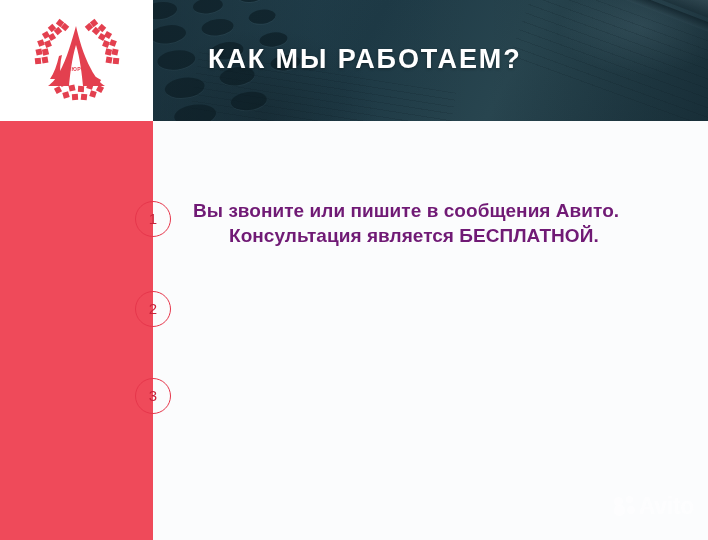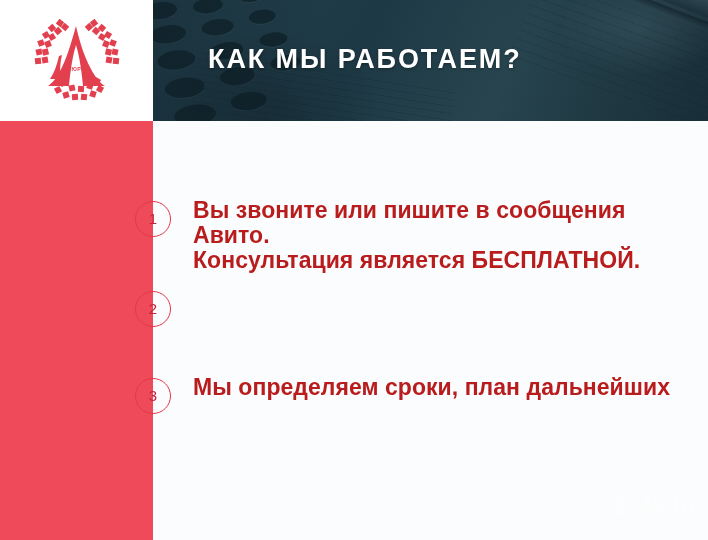--- a/index.html
+++ b/index.html
@@ -189,27 +189,27 @@
     background: transparent;
     color: #c8223a;
     font-size: 15px;
     line-height: 33px;
     text-align: center;
     box-sizing: border-box;
     margin-top: 3px;
   }
   .step-text {
     margin-left: 22px;
-    color: #b91c1c;
-    font-size: 23px;
+    color: #701a75;
+    font-size: 19px;
     font-weight: bold;
     line-height: 25px;
     letter-spacing: 0.05px;
   }
-  .step-text .l2 { display: block; }
+  .step-text .l2 { display: block; margin-left: 36px; }
 
   
   .avito-mark {
     position: absolute;
     right: 14px;
     bottom: 24px;
     display: flex;
     align-items: center;
     opacity: 0.55;
     pointer-events: auto;
@@ -344,21 +344,20 @@
 
     <div class="step step-2">
       <div class="step-badge">2</div>
       <div class="step-text">
       </div>
     </div>
 
     <div class="step step-3">
       <div class="step-badge">3</div>
       <div class="step-text">
-        <span class="l1">Мы определяем сроки, план дальнейших</span>
       </div>
     </div>
 
   </div>
 
   <div class="avito-mark">
     <div class="avito-dots">
       <i></i>
         <i></i>
         <i></i>

